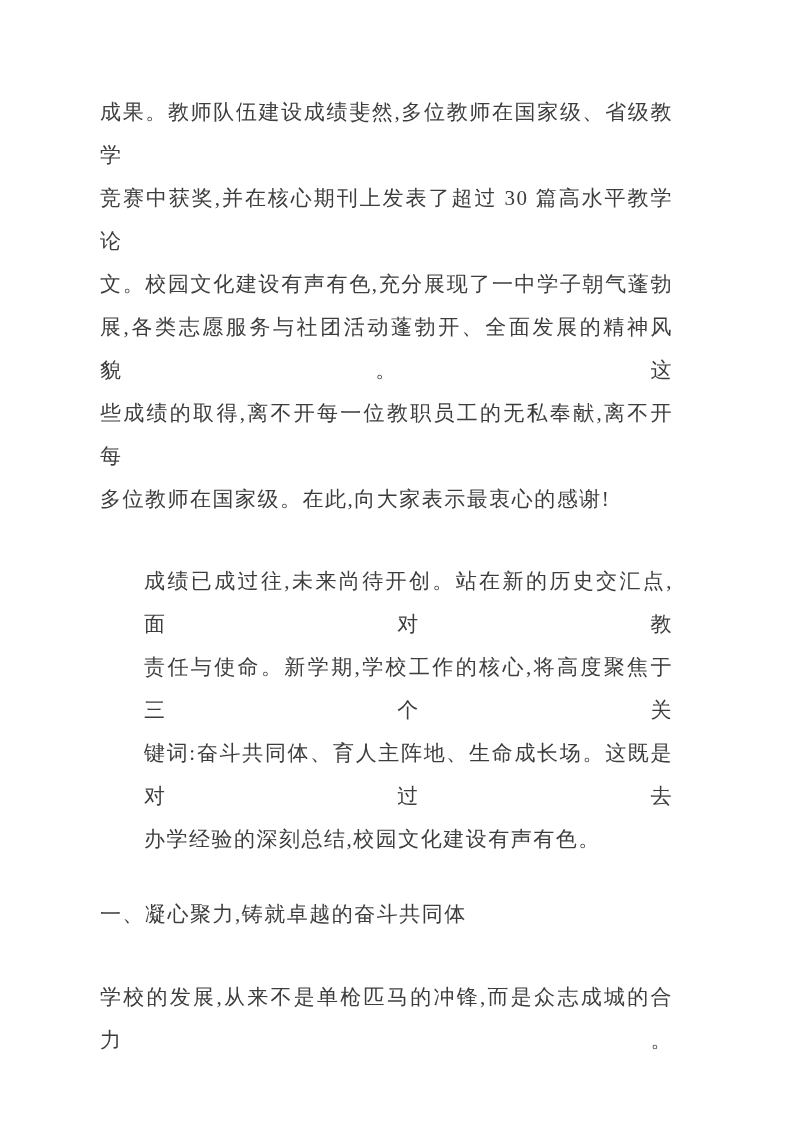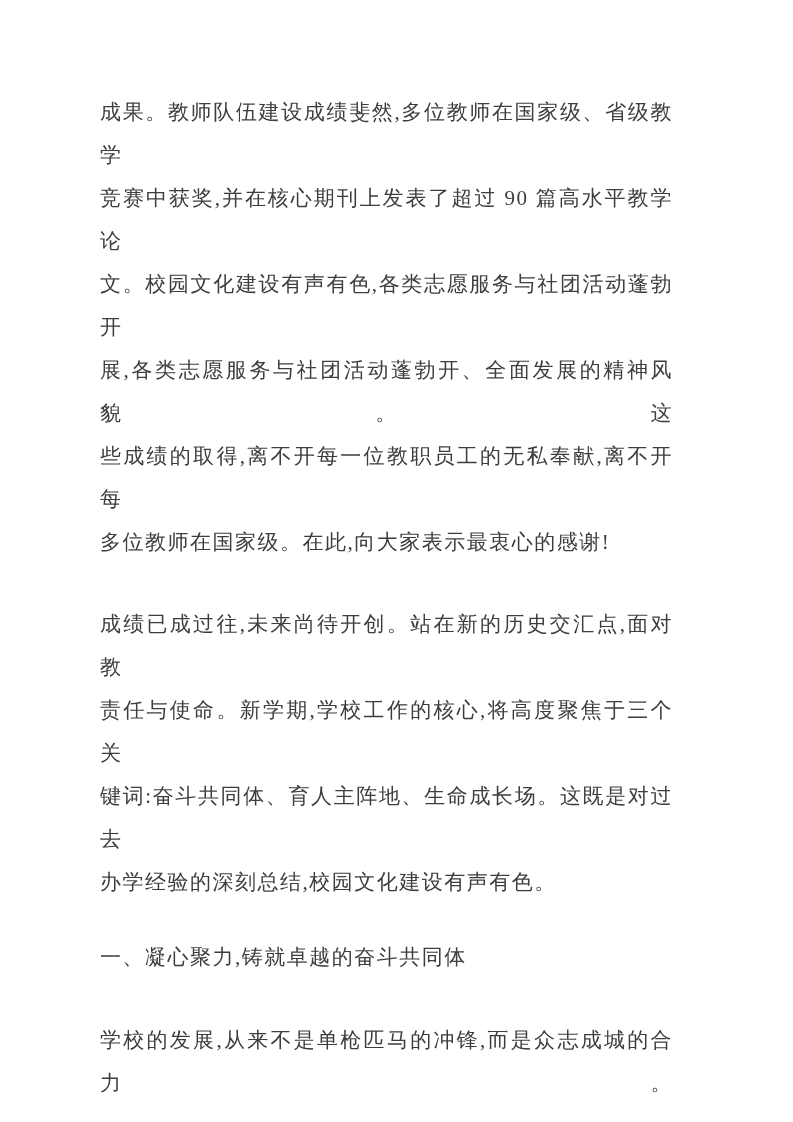--- a/index.html
+++ b/index.html
@@ -19,21 +19,21 @@
   .doc {
     position: absolute;
     left: 100px;
     top: 91px;
     width: 573px;
   }
   .para {
     margin: 0;
   }
   .gap-a { margin-bottom: 39px; }
-  .gap-b { margin-bottom: 32px; }
+  .gap-b { margin-bottom: 32px; margin-left: 44px; }
   .gap-c { margin-bottom: 40px; }
   .gap-d { margin-bottom: 43px; }
   .line {
     font-size: 21px;
     line-height: 43px;
     letter-spacing: 1.5px;
     white-space: pre-wrap;
     text-align: left;
   }
   .line.j {
@@ -42,22 +42,22 @@
   }
 </style>
 </head>
 <body>
 
 <div class="page">
   <div class="doc">
 
     <div class="para gap-a">
       <div class="line j">成果。教师队伍建设成绩斐然,多位教师在国家级、省级教学</div>
-      <div class="line j">竞赛中获奖,并在核心期刊上发表了超过 90 篇高水平教学论</div>
-      <div class="line j">文。校园文化建设有声有色,各类志愿服务与社团活动蓬勃开</div>
+      <div class="line j">竞赛中获奖,并在核心期刊上发表了超过 30 篇高水平教学论</div>
+      <div class="line j">文。校园文化建设有声有色,充分展现了一中学子朝气蓬勃</div>
       <div class="line j">展,各类志愿服务与社团活动蓬勃开、全面发展的精神风貌。这</div>
       <div class="line j">些成绩的取得,离不开每一位教职员工的无私奉献,离不开每</div>
       <div class="line">多位教师在国家级。在此,向大家表示最衷心的感谢!</div>
     </div>
 
     <div class="para gap-b">
       <div class="line j">成绩已成过往,未来尚待开创。站在新的历史交汇点,面对教</div>
       <div class="line j">责任与使命。新学期,学校工作的核心,将高度聚焦于三个关</div>
       <div class="line j">键词:奋斗共同体、育人主阵地、生命成长场。这既是对过去</div>
       <div class="line">办学经验的深刻总结,校园文化建设有声有色。</div>

